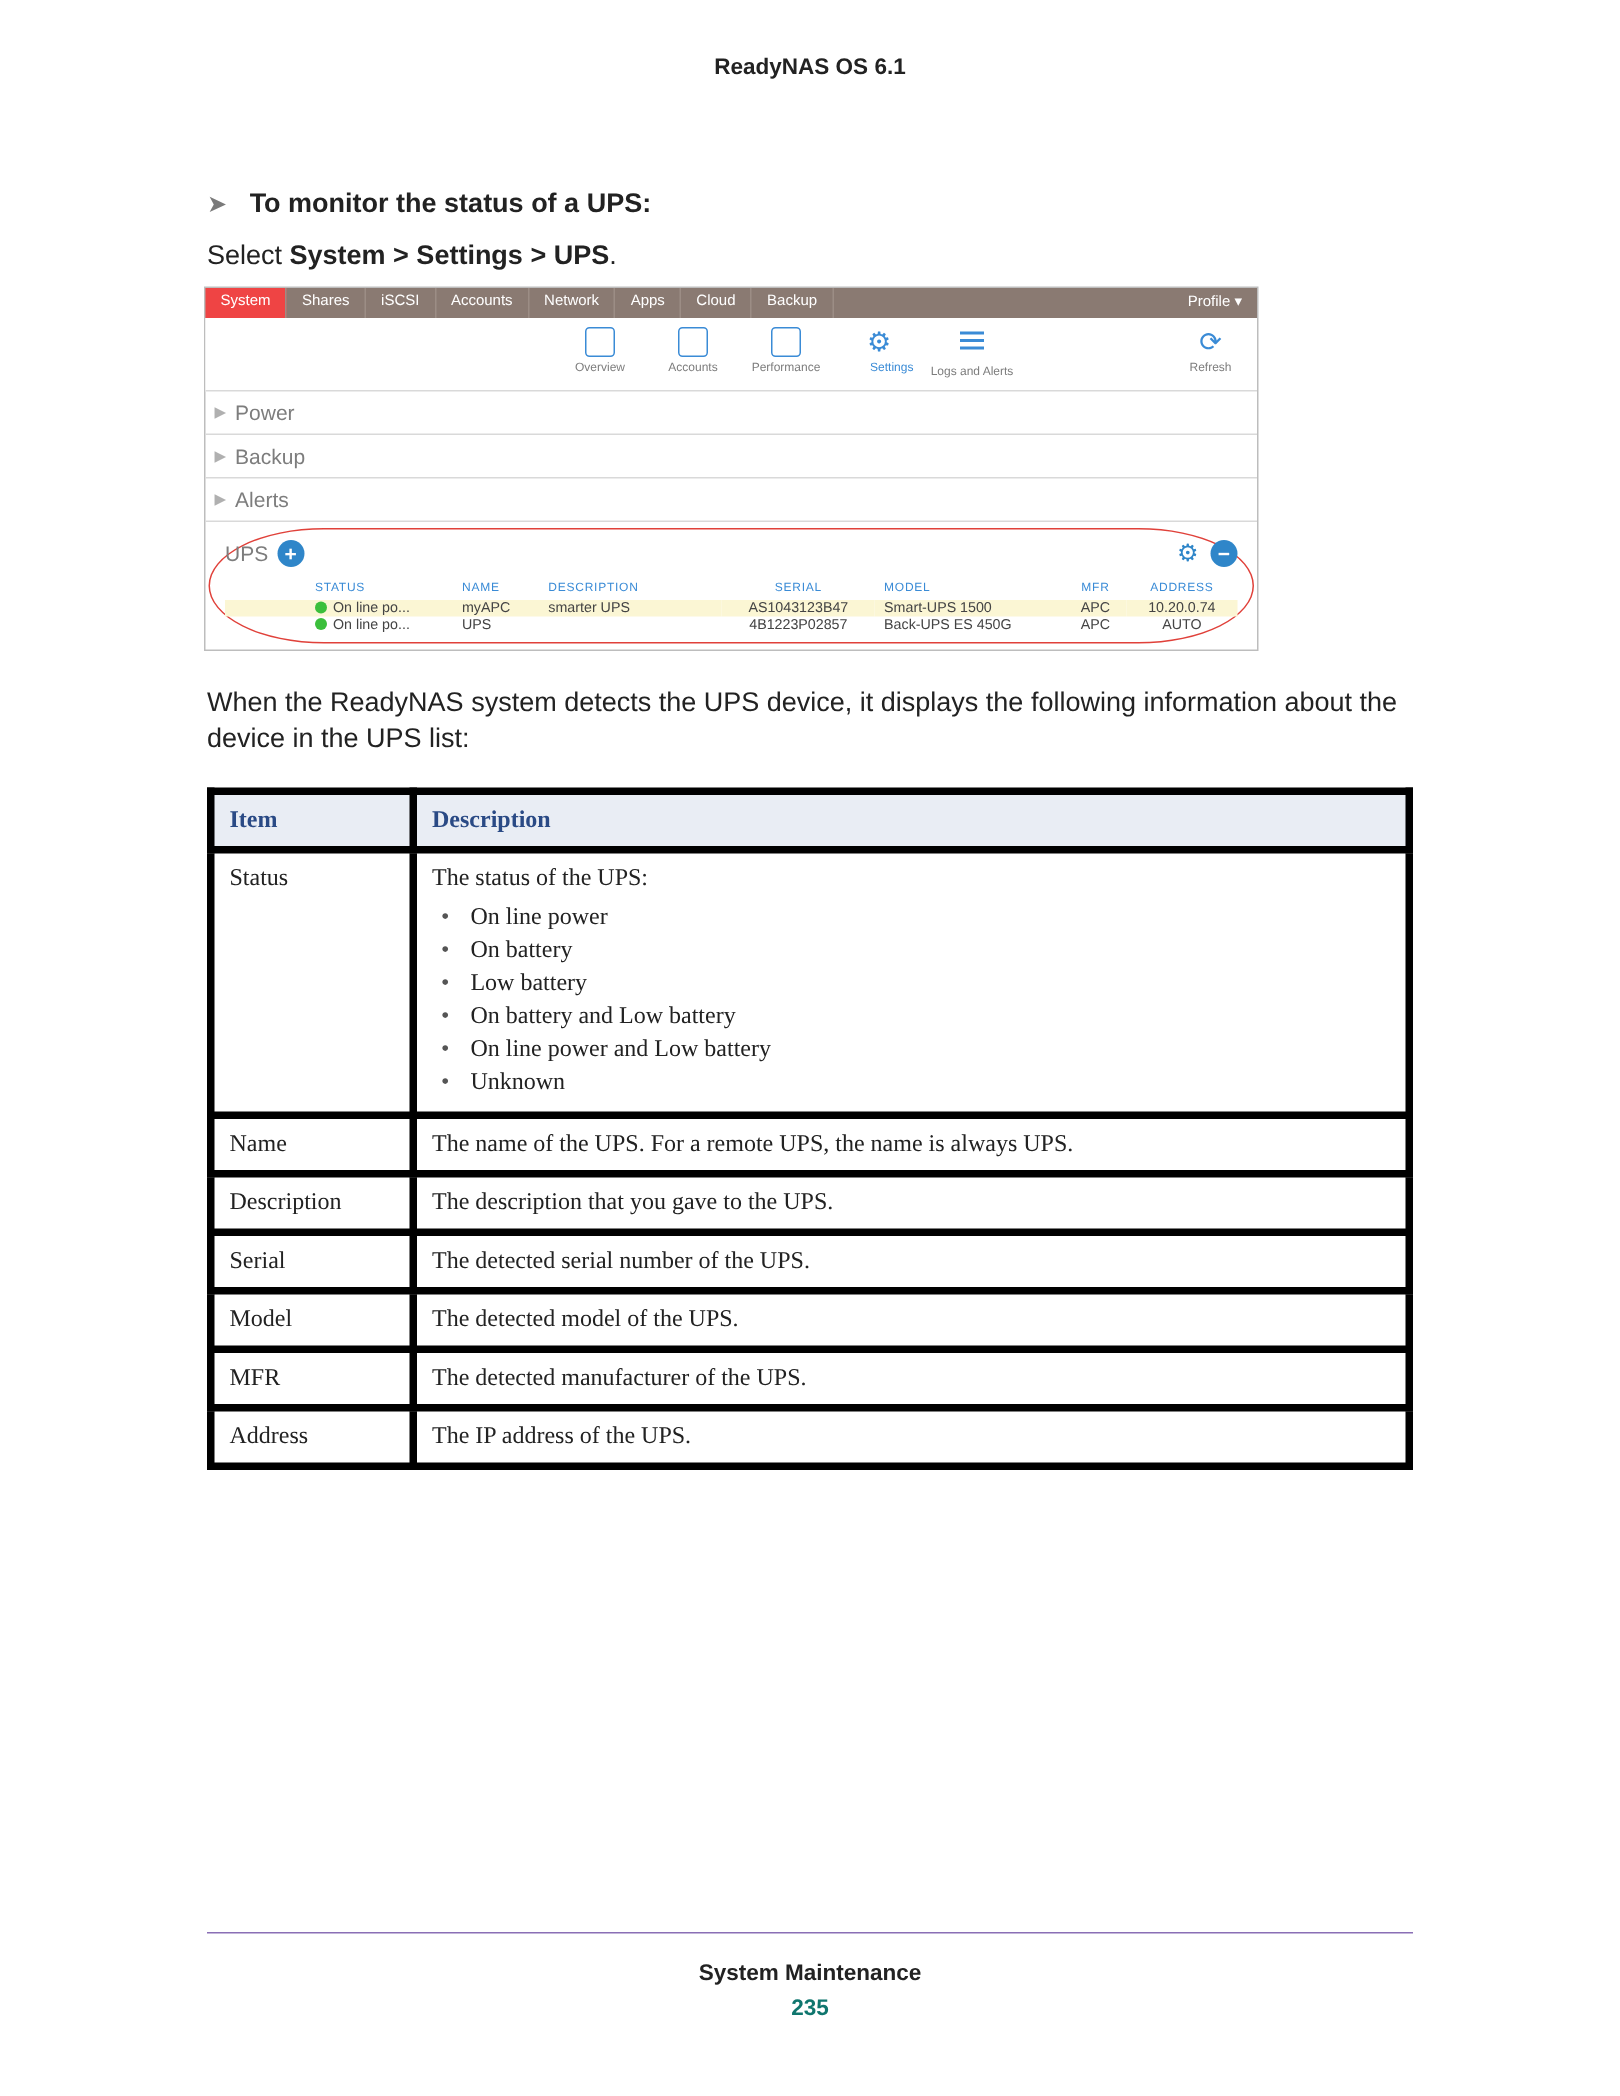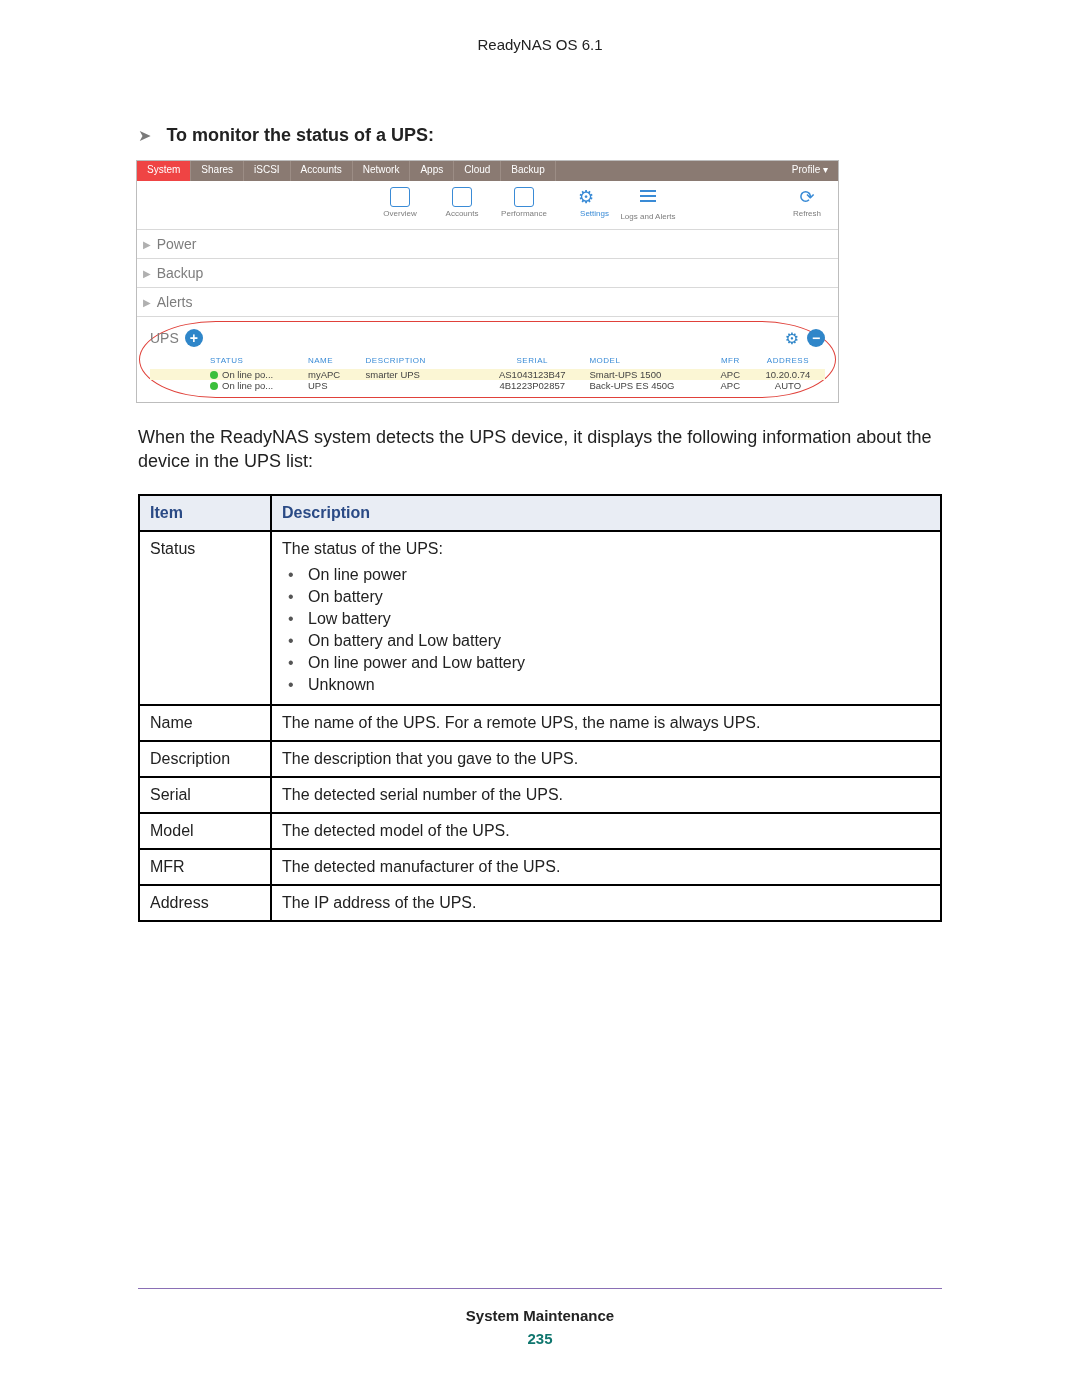--- a/index.html
+++ b/index.html
@@ -1,18 +1,18 @@
 <!DOCTYPE html>
 <html><head>
 <meta charset="utf-8">
 <style>
   html, body { margin: 0; padding: 0; background: #fff; }
   body { width: 1080px; height: 1397px; font-family: Arial, Helvetica, sans-serif; color: #222; position: relative; }
   .page { padding: 36px 138px 0 138px; }
-  .doc-header { text-align: center; font-weight: normal; font-size: 15px; margin-bottom: 72px; }
+  .doc-header { text-align: center; font-weight: bold; font-size: 15px; margin-bottom: 72px; }
   .section-title { color: #16a0d1; font-size: 24px; font-style: italic; font-weight: bold; margin: 0 0 18px 0; }
   .task-line { margin: 0 0 14px 0; font-size: 18px; }
   .task-arrow { color: #7a7a7a; font-size: 16px; margin-right: 10px; }
   .instruction { font-size: 18px; margin: 0 0 10px 0; }
 
   
   .app { border: 1px solid #bdbdbd; width: 701px; margin-left: -2px; font-size: 10px; }
   .tabstrip { display: flex; background: #8a7a72; color: #fff; height: 20px; }
   .tabstrip .tab { flex: 0 0 auto; padding: 3px 10px; font-size: 10px; border-right: 1px solid #9c8d85; }
   .tabstrip .tab.active { background: #ef4444; }
@@ -44,21 +44,21 @@
   .utable th { color: #3a8bd6; font-size: 8px; font-weight: normal; letter-spacing: 0.5px; text-align: left; padding: 4px 6px; }
   .utable td { font-size: 9.5px; padding: 0 6px; color: #444; }
   .utable tr.sel td { background: #fbf6d4; }
   .dot { display:inline-block; width:8px; height:8px; border-radius:50%; background:#3bbf3b; margin-right:4px; vertical-align:middle; }
 
   
   .body-text { font-size: 18px; margin-top: 22px; line-height: 1.35; }
 
   
   table.info { border-collapse: collapse; width: 100%; margin-top: 20px; font-size: 16px; }
-  table.info th, table.info td { border: 2px solid #000000; padding: 8px 10px; text-align: left; vertical-align: top; }
+  table.info th, table.info td { border: 5px solid #000000; padding: 8px 10px; text-align: left; vertical-align: top; font-family: Liberation Serif, serif; }
   table.info th { background: #e9edf4; color: #2a4a85; font-weight: bold; }
   table.info td.item { width: 110px; }
   ul.bullets { list-style: none; margin: 6px 0 0 0; padding: 0; }
   ul.bullets li::before { content: "• "; color: #555; margin: 0 10px 0 6px; }
   ul.bullets li { padding: 2px 0; }
 
   
   .footer { position: absolute; left: 138px; right: 138px; bottom: 50px; text-align: center; }
   .footer hr { border: none; border-top: 1px solid #8a6fb5; margin-bottom: 18px; }
   .footer .ftitle { font-weight: bold; font-size: 15px; }
@@ -69,20 +69,23 @@
 
 <div class="page">
   <div class="doc-header">ReadyNAS OS 6.1</div>
 
 
   <p class="task-line">
     <span class="task-arrow">➤</span>
     <b>To monitor the status of a UPS:</b>
   </p>
 
+  <p class="instruction">
+    <span>Select </span><b>System &gt; Settings &gt; UPS</b><span>.</span>
+  </p>
 
   <div class="app">
     <div class="tabstrip">
       <div class="tab active">System</div>
       <div class="tab">Shares</div>
       <div class="tab">iSCSI</div>
       <div class="tab">Accounts</div>
       <div class="tab">Network</div>
       <div class="tab">Apps</div>
       <div class="tab">Cloud</div>

